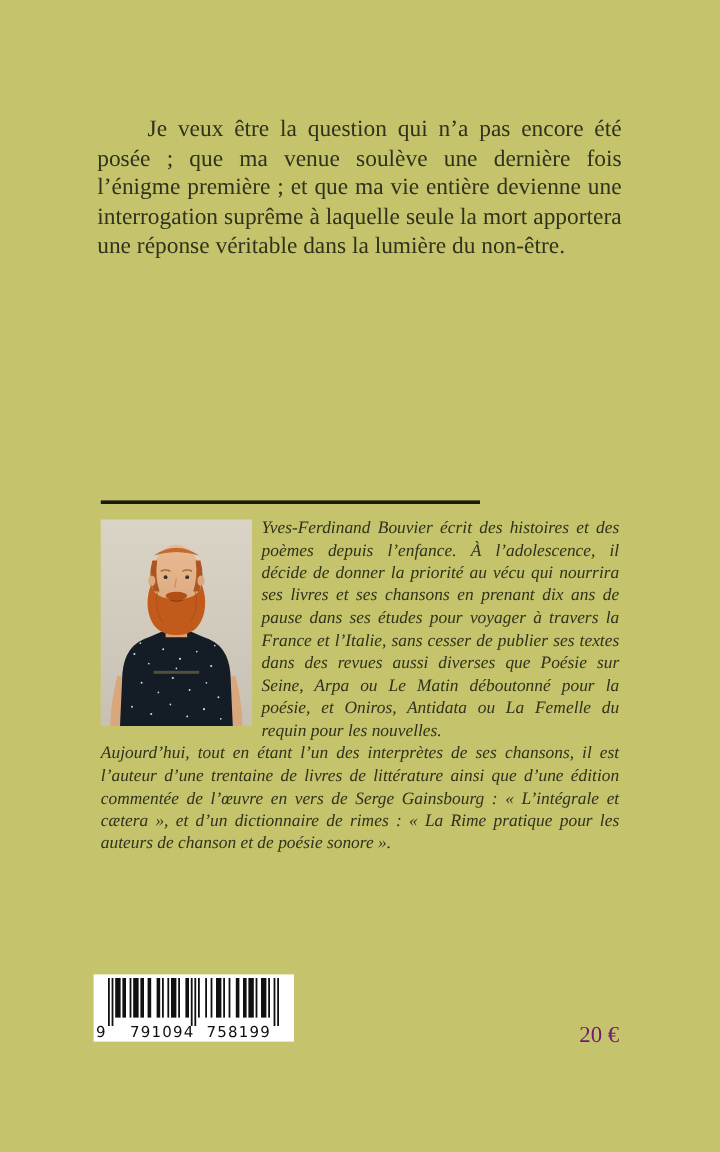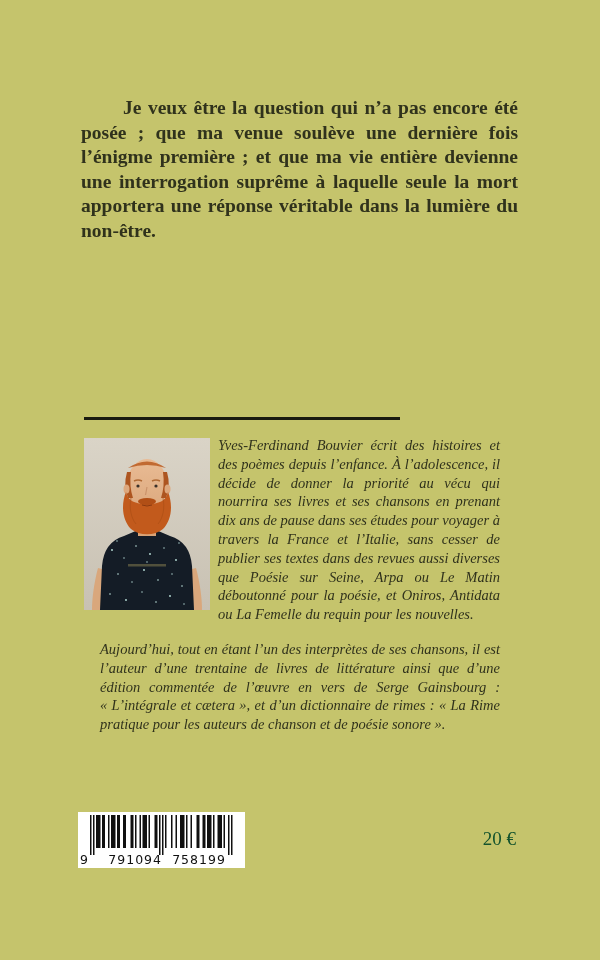--- a/index.html
+++ b/index.html
@@ -7,34 +7,33 @@
     width:600px;height:960px;position:relative;overflow:hidden;
     background:#c5c46c;
     font-family:"Liberation Serif", serif;
     color:#30321c;
   }
   
   .quote{
     position:absolute;top:96px;left:81px;width:437px;
     font-size:19.5px;line-height:24.5px;
     text-align:justify;
-    font-weight:bold;
   }
   .quote p{margin:0;text-indent:42px;}
   
   .author-section{
     position:absolute;top:417px;left:84px;width:432px;
   }
   .rule{width:316px;height:3px;background:#1a1b10;}
   .bio{
     margin-top:11px;
     font-style:italic;font-size:14.5px;line-height:18.8px;
     text-align:justify;
   }
-  .bio p{margin:16px;}
+  .bio p{margin:0;}
   .photo{
     float:left;width:126px;height:172px;margin:2px 8px 2px 0;
     background:#d5cec1;
   }
   .photo svg{display:block;width:100%;height:100%;}
   
   .barcode{
     position:absolute;left:78px;top:812px;width:167px;height:56px;
     background:#ffffff;
   }
@@ -42,22 +41,22 @@
   .barcode-digits{
     position:absolute;left:0;bottom:1px;width:100%;height:15px;
     font-family:"DejaVu Sans", sans-serif;font-size:12.5px;color:#101010;
     line-height:15px;
   }
   .bd-first{position:absolute;left:2px;}
   .bd-left{position:absolute;left:20px;width:64px;text-align:right;letter-spacing:1px;}
   .bd-right{position:absolute;left:89px;width:64px;text-align:center;letter-spacing:1px;}
   
   .price{
-    position:absolute;top:828px;right:84px;
-    font-size:19px;color:#14532d;
+    position:absolute;top:852px;right:84px;
+    font-size:19px;color:#701a75;
   }
 </style>
 </head>
 <body>
 
 <div>
 
   <div class="quote">
     <p>Je veux être la question qui n’a pas encore été posée&nbsp;; que ma venue soulève une dernière fois l’énigme première&nbsp;; et que ma vie entière devienne une interrogation suprême à laquelle seule la mort apportera une réponse véritable dans la lumière du non-être.</p>
   </div>

